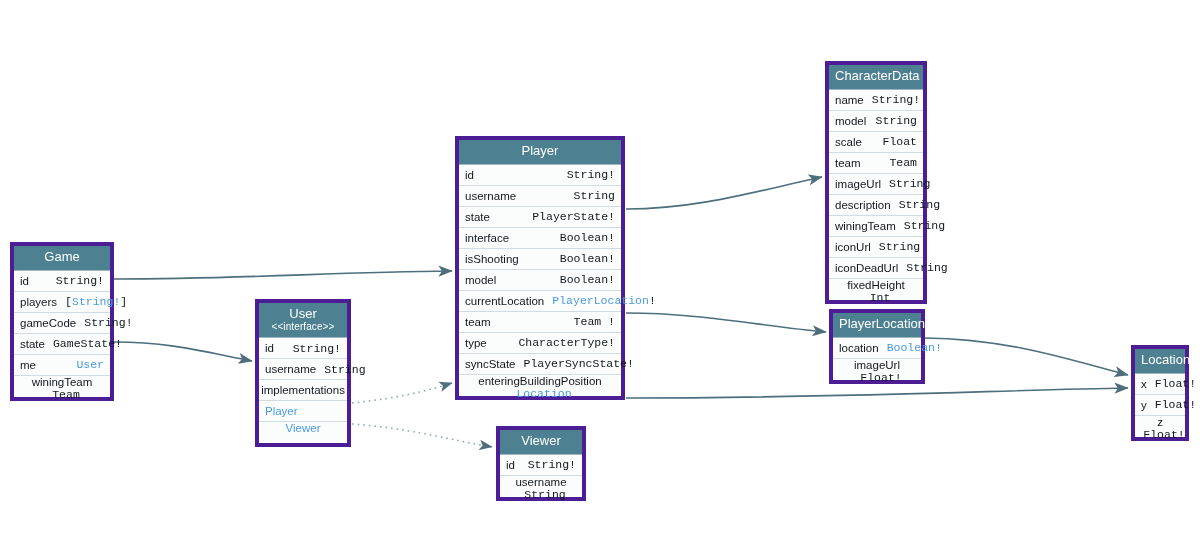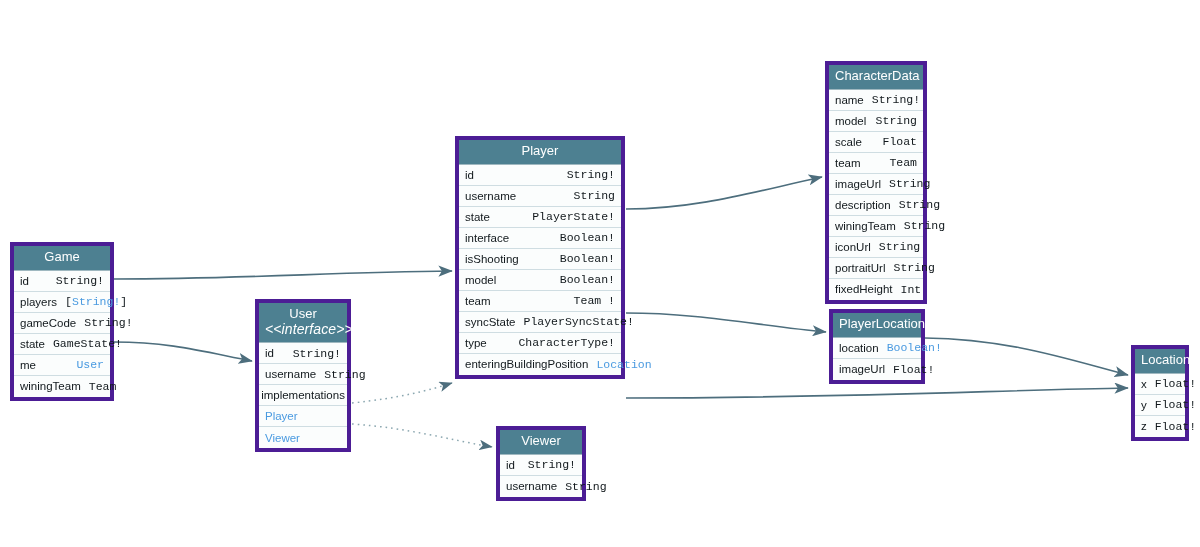--- a/index.html
+++ b/index.html
@@ -34,40 +34,39 @@
     color: #ffffff;
     text-align: center;
     font-size: 13px;
     line-height: 1.15;
     padding: 4px 6px 5px 6px;
     box-sizing: border-box;
     border-bottom: 1px solid #9fb8c0;
   }
   .entity-header .stereotype {
     display: block;
-    font-size: 14px;
+    font-size: 10px;
     font-weight: normal;
     letter-spacing: 0.1px;
     margin-top: -1px;
-    font-style: italic;
   }
   .row {
     display: flex;
     align-items: center;
     justify-content: space-between;
     font-size: 11.5px;
     color: #11181c;
     padding: 0 6px;
     height: 21px;
     box-sizing: border-box;
     border-bottom: 1px solid #cfdde2;
     background: #fbfdfd;
     white-space: nowrap;
   }
-  .row:last-child { border-bottom: none; }
+  .row:last-child { border-bottom: none; flex-direction: column; }
   .row .fname { text-align: left; }
   .row .ftype { text-align: right; padding-left: 8px; font-family: Liberation Mono, monospace; }
   .row.center { justify-content: center; }
   .row.single { justify-content: flex-start; }
   .type-link { color: #4a9ae0; }
   .type-bang-dark { color: #11181c; }
 </style>
 </head>
 <body>
 
@@ -168,32 +167,36 @@
         </div>
         <div class="row">
           <span class="fname">isShooting</span>
           <span class="ftype">Boolean!</span>
         </div>
         <div class="row">
           <span class="fname">model</span>
           <span class="ftype">Boolean!</span>
         </div>
         <div class="row">
+          <span class="fname">currentLocation</span>
+          <span class="ftype"><span class="type-link">PlayerLocation</span><span class="type-bang-dark">!</span></span>
+        </div>
+        <div class="row">
           <span class="fname">team</span>
           <span class="ftype">Team !</span>
         </div>
         <div class="row">
+          <span class="fname">type</span>
+          <span class="ftype">CharacterType!</span>
+        </div>
+        <div class="row">
           <span class="fname">syncState</span>
           <span class="ftype">PlayerSyncState!</span>
         </div>
         <div class="row">
-          <span class="fname">type</span>
-          <span class="ftype">CharacterType!</span>
-        </div>
-        <div class="row">
           <span class="fname">enteringBuildingPosition</span>
           <span class="ftype"><span class="type-link">Location</span></span>
         </div>
       </div>
       <div class="entity" style="left: 496px; top: 426px; width: 90px;">
         <div class="entity-header"><span>Viewer</span></div>
         <div class="row">
           <span class="fname">id</span>
           <span class="ftype">String!</span>
         </div>
@@ -230,21 +233,21 @@
         </div>
         <div class="row">
           <span class="fname">winingTeam</span>
           <span class="ftype">String</span>
         </div>
         <div class="row">
           <span class="fname">iconUrl</span>
           <span class="ftype">String</span>
         </div>
         <div class="row">
-          <span class="fname">portraitUrl</span>
+          <span class="fname">iconDeadUrl</span>
           <span class="ftype">String</span>
         </div>
         <div class="row">
           <span class="fname">fixedHeight</span>
           <span class="ftype">Int</span>
         </div>
       </div>
       <div class="entity" style="left: 829px; top: 309px; width: 96px;">
         <div class="entity-header"><span>PlayerLocation</span></div>
         <div class="row">

